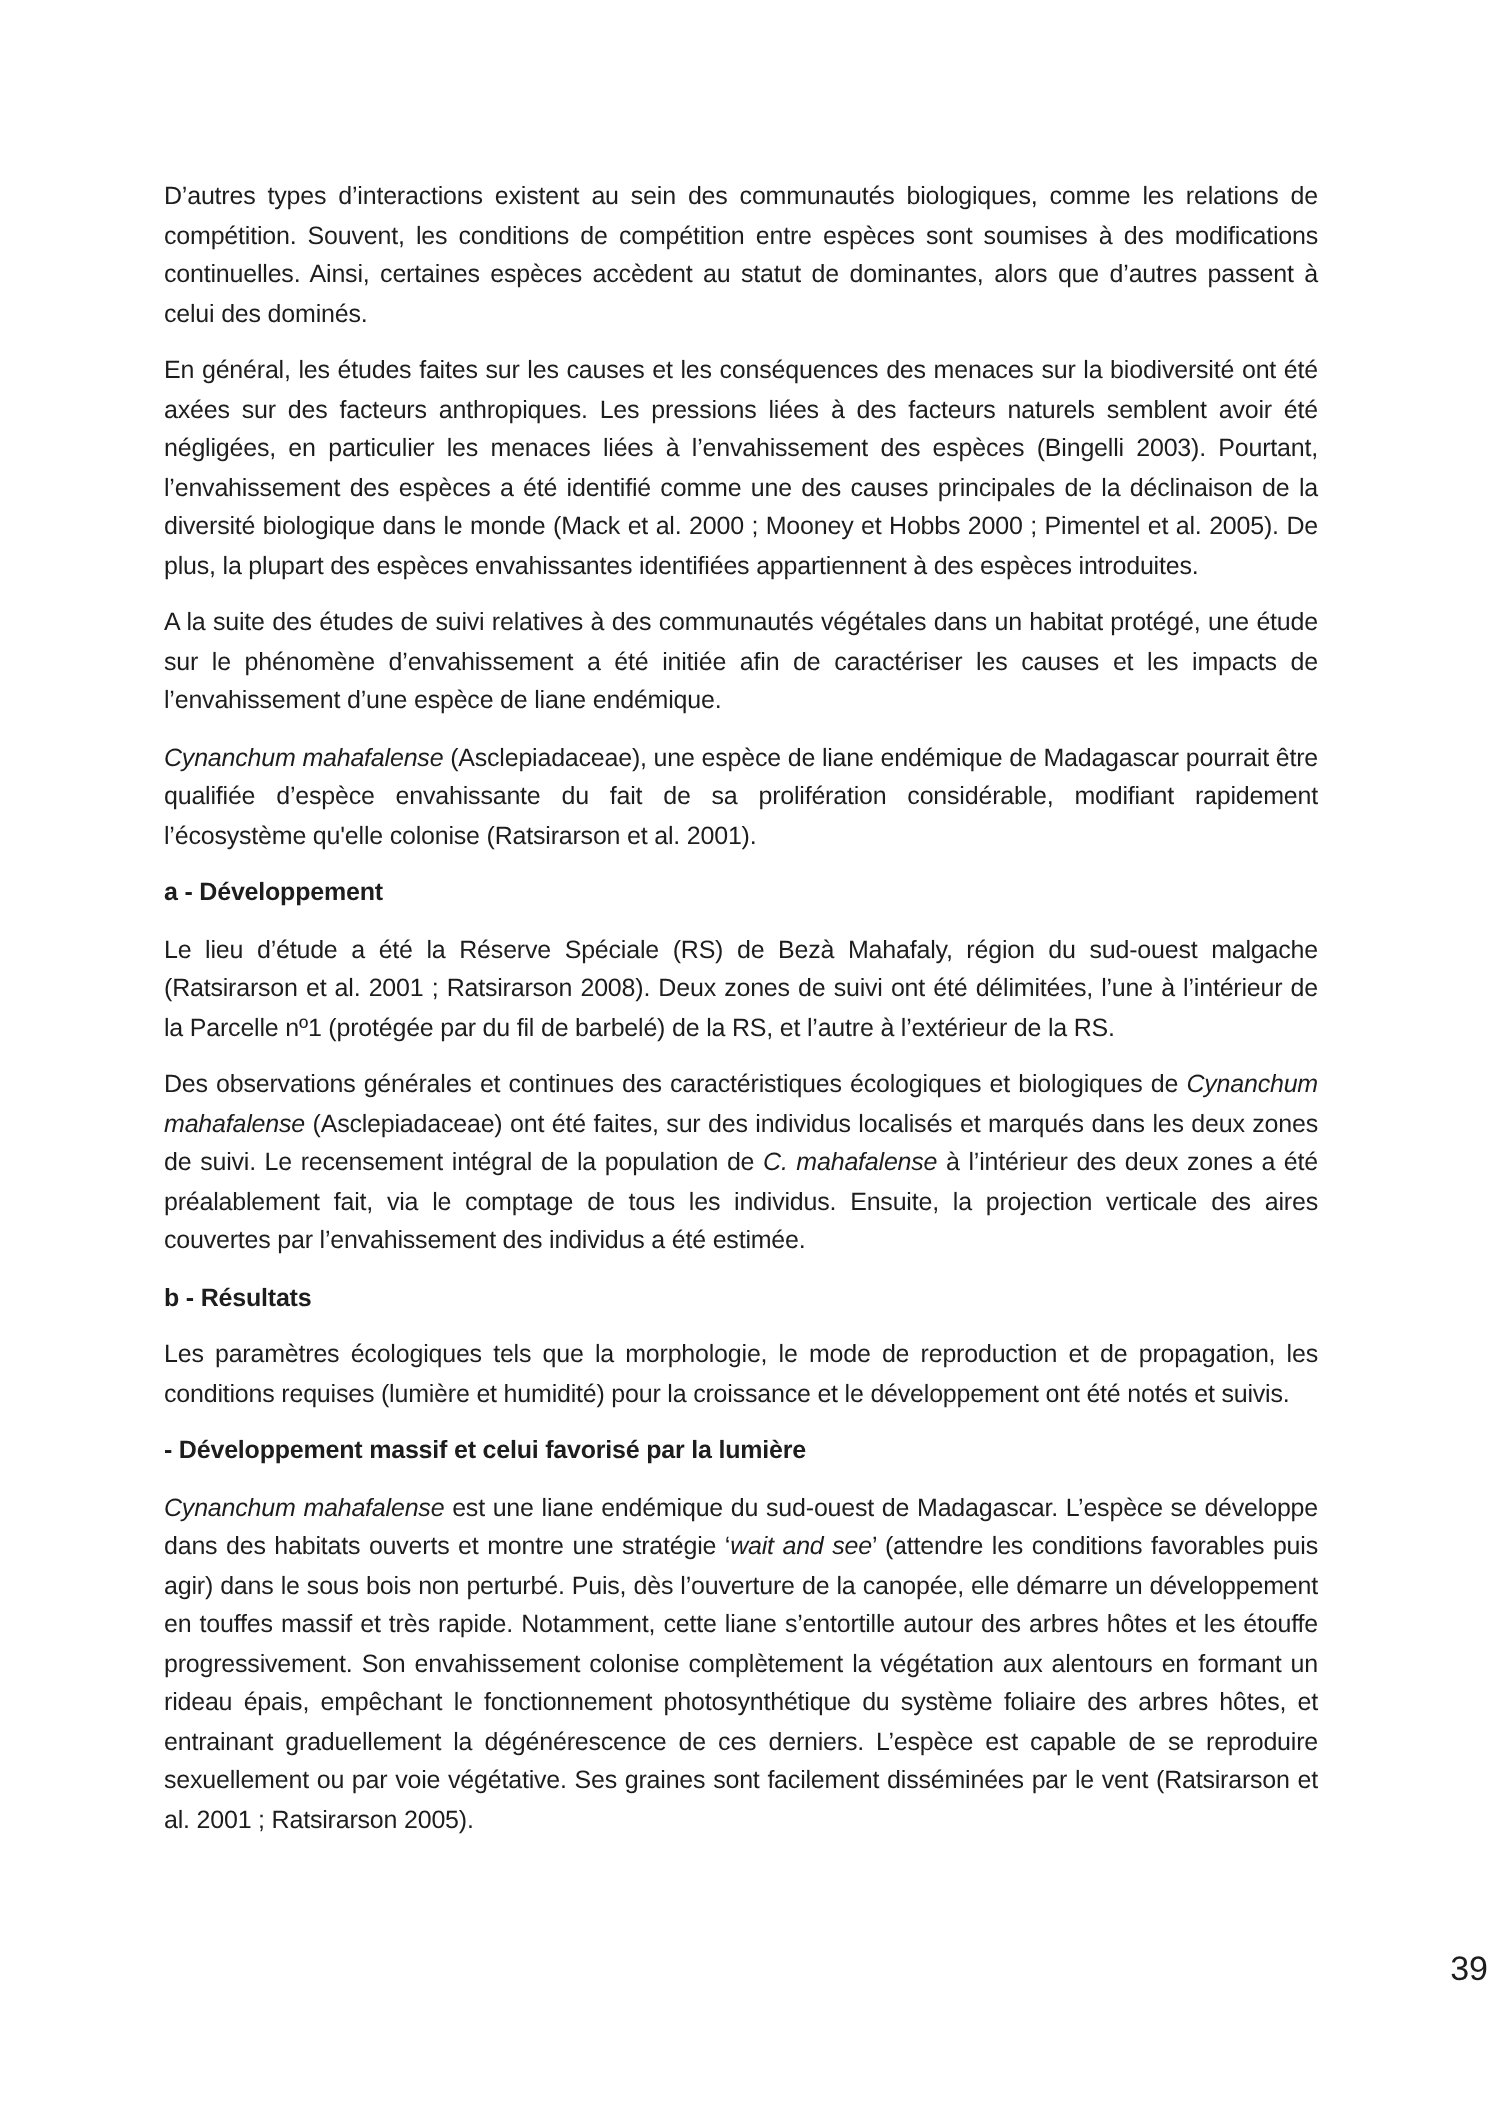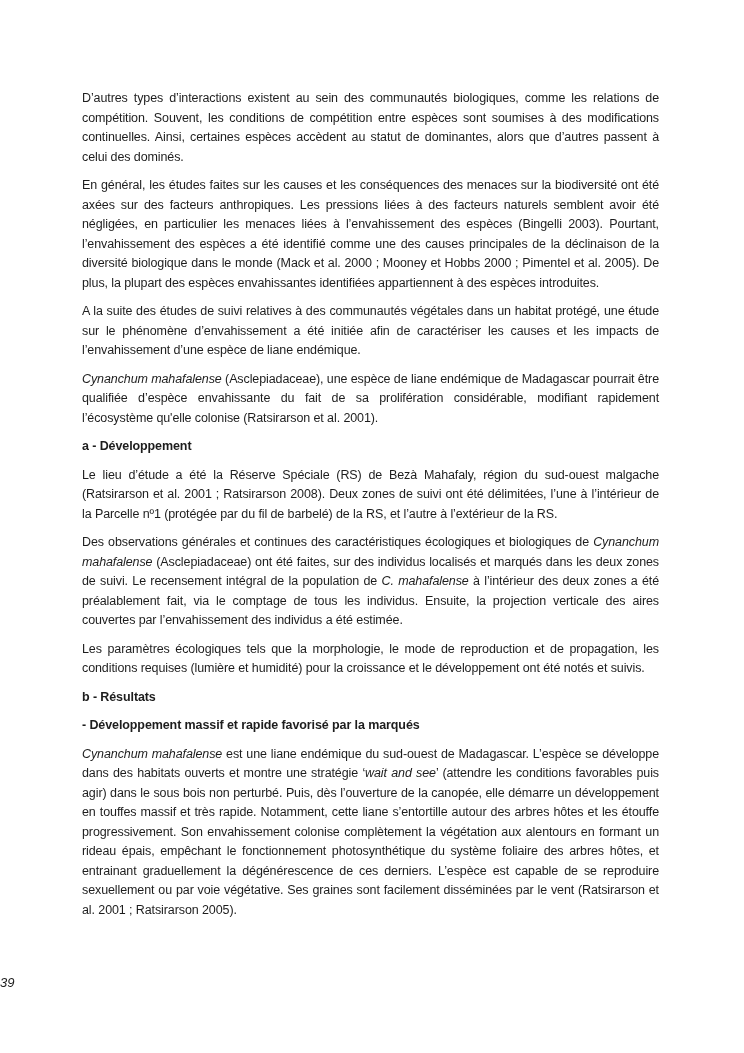--- a/index.html
+++ b/index.html
@@ -40,24 +40,23 @@
     display: inline-block;
     white-space: nowrap;
     transform: scaleX(0.93);
     transform-origin: 0 50%;
   }
   .page-number {
     position: absolute;
     left: 0;
     top: 975px;
     width: 100%;
-    text-align: left;
-    font-size: 13px;
+    text-align: right;
+    font-size: 17px;
     letter-spacing: 0;
-    font-style: italic;
   }
 </style>
 </head>
 <body>
 
 <div class="page">
   <div class="content">
 
     <p class="block"><span>D’autres types d’interactions existent au sein des communautés biologiques, comme les relations de compétition. Souvent, les conditions de compétition entre espèces sont soumises à des modifications continuelles. Ainsi, certaines espèces accèdent au statut de dominantes, alors que d’autres passent à celui des dominés.</span></p>
 
@@ -67,24 +66,24 @@
     <p class="block"><span>A la suite des études de suivi relatives à des communautés végétales dans un habitat protégé, une étude sur le phénomène d’envahissement a été initiée afin de caractériser les causes et les impacts de l’envahissement d’une espèce de liane endémique.</span></p>
 
     <p class="block"><span class="it">Cynanchum mahafalense</span><span> (Asclepiadaceae), une espèce de liane endémique de Madagascar pourrait être qualifiée d’espèce envahissante du fait de sa prolifération considérable, modifiant rapidement l’écosystème qu'elle colonise (Ratsirarson et al. 2001).</span></p>
 
     <p class="block heading"><span>a - Développement</span></p>
 
     <p class="block"><span>Le lieu d’étude a été la Réserve Spéciale (RS) de Bezà Mahafaly, région du sud-ouest malgache (Ratsirarson et al. 2001 ; Ratsirarson 2008). Deux zones de suivi ont été délimitées, l’une à l’intérieur de la Parcelle nº1 (protégée par du fil de barbelé) de la RS, et l’autre à l’extérieur de la RS.</span></p>
 
     <p class="block"><span>Des observations générales et continues des caractéristiques écologiques et biologiques de </span><span class="it">Cynanchum mahafalense</span><span> (Asclepiadaceae) ont été faites, sur des individus localisés et marqués dans les deux zones de suivi. Le recensement intégral de la population de </span><span class="it">C. mahafalense</span><span> à l’intérieur des deux zones a été préalablement fait, via le comptage de tous les individus. Ensuite, la projection verticale des aires couvertes par l’envahissement des individus a été estimée.</span></p>
 
+    <p class="block heading"><span>b - Résultats</span></p>
+
     <p class="block"><span>Les paramètres écologiques tels que la morphologie, le mode de reproduction et de propagation, les conditions requises (lumière et humidité) pour la croissance et le développement ont été notés et suivis.</span></p>
 
-    <p class="block heading"><span>b - Résultats</span></p>
-
-    <p class="block heading"><span>- Développement massif et rapide favorisé par la marqués</span></p>
+    <p class="block heading"><span>- Développement massif et celui favorisé par la lumière</span></p>
 
     <p class="block"><span class="it">Cynanchum mahafalense</span><span> est une liane endémique du sud-ouest de Madagascar. L’espèce se développe dans des habitats ouverts et montre une stratégie ‘</span><span class="it">wait and see</span><span>’ (attendre les conditions favorables puis agir) dans le sous bois non perturbé. Puis, dès l’ouverture de la canopée, elle démarre un développement en touffes massif et très rapide. Notamment, cette liane s’entortille autour des arbres hôtes et les étouffe progressivement. Son envahissement colonise complètement la végétation aux alentours en formant un rideau épais, empêchant le fonctionnement photosynthétique du système foliaire des arbres hôtes, et entrainant graduellement la dégénérescence de ces derniers. L’espèce est capable de se reproduire sexuellement ou par voie végétative. Ses graines sont facilement disséminées par le vent (Ratsirarson et al. 2001 ; Ratsirarson 2005).</span></p>
 
   </div>
 
   <div class="page-number">39</div>
 </div>
 
 </body></html>

